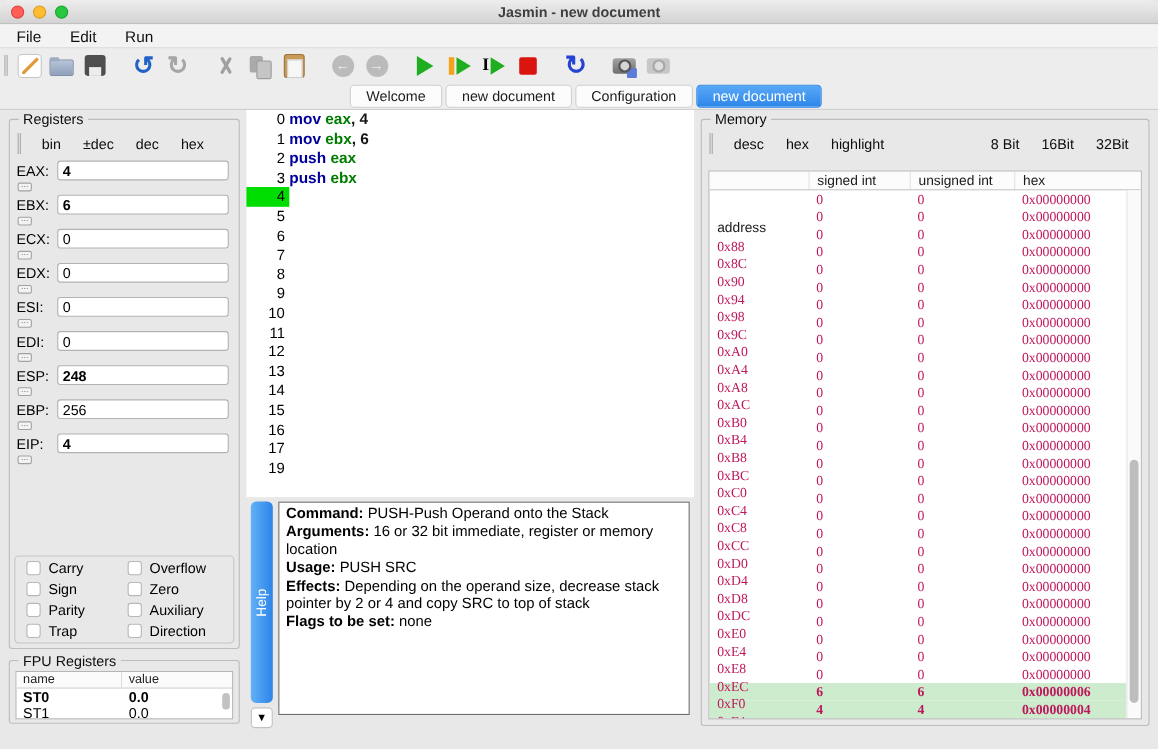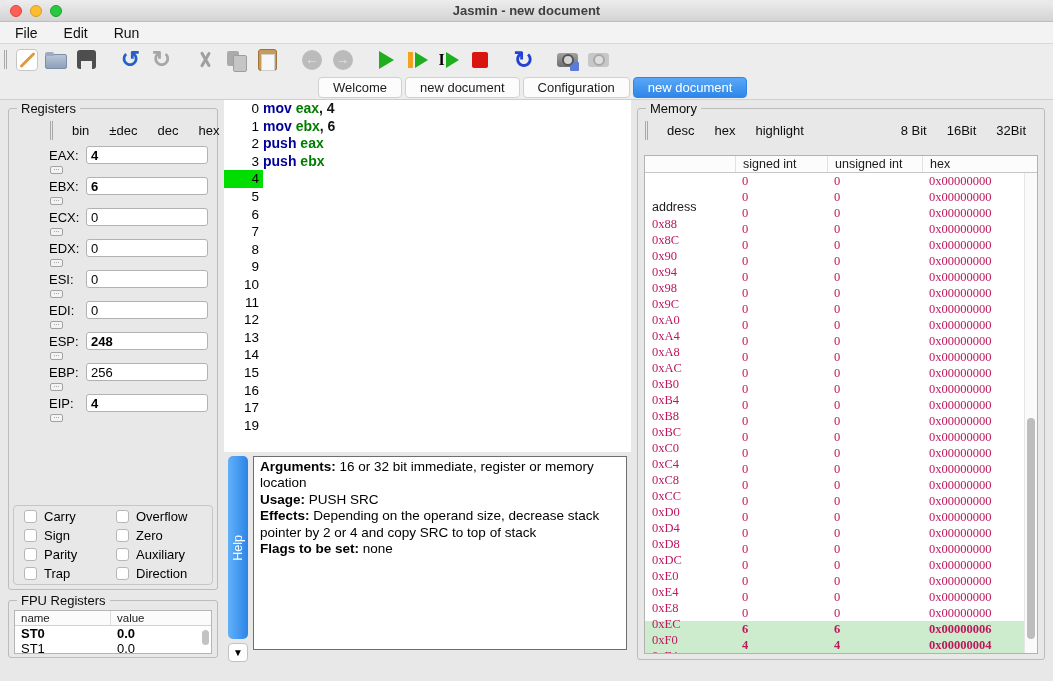--- a/index.html
+++ b/index.html
@@ -66,21 +66,21 @@
   
   .tabstrip { height:24px; display:flex; align-items:center; gap:3px; padding-left:318px; background:#ededed; }
   .tab { height:21px; line-height:19px; padding:0 14px; font-size:13px; background:#fcfcfc;
     border:1px solid #d0d0d0; border-radius:4px; color:#1c1c1c; }
   .tab.active { background:linear-gradient(#58a8f7,#2e86e9); border-color:#2e86e9; color:#fff; }
   
   .content { position:absolute; top:99px; left:0; right:0; bottom:0; background:#e8e8e8; border-top:1px solid #cfcfcf; }
   .groupbox { position:absolute; border:1px solid #bcbcbc; border-radius:3px; }
   .group-title { position:absolute; top:-8px; left:8px; background:#e8e8e8; padding:0 4px; font-size:13px; color:#0d0d0d; }
   
-  #registers-group { left:8px; top:8px; width:210px; height:482px;padding-left:34px; }
+  #registers-group { left:8px; top:8px; width:210px; height:482px; }
   .minibar { display:flex; align-items:center; height:22px; margin:10px 4px 5px 5px; font-size:13px; }
   .fmt-btn { padding:0 10px; color:#0d0d0d; }
   .reg-block { margin:0 9px 0 6px; }
   .reg-row { display:flex; align-items:center; }
   .reg-label { width:37px; font-size:13px; color:#000; flex:none; }
   .reg-input { flex:1; width:50px; height:18px; border:1px solid #b2b2b2; border-radius:3px;
     font:13px "Liberation Sans", sans-serif; padding:0 4px; background:#fff; color:#000; outline:none; }
   .reg-input.changed { font-weight:700; }
   .expander { display:block; width:13px; height:8px; margin:2px 0 3px 1px; border:1px solid #a2a2a2;
     border-radius:2px; background:#f3f3f3; font-size:8px; line-height:2px; color:#777; text-align:center; }
@@ -397,20 +397,21 @@
       </div>
     </div>
 
   <div id="help-tab">
     <span>Help</span>
   </div>
   <div id="help-collapse">
     <span>▼</span>
   </div>
   <div id="help-box">
+      <div class="help-entry"><b>Command:</b><span> PUSH-Push Operand onto the Stack</span></div>
       <div class="help-entry"><b>Arguments:</b><span> 16 or 32 bit immediate, register or memory location</span></div>
       <div class="help-entry"><b>Usage:</b><span> PUSH SRC</span></div>
       <div class="help-entry"><b>Effects:</b><span> Depending on the operand size, decrease stack pointer by 2 or 4 and copy SRC to top of stack</span></div>
       <div class="help-entry"><b>Flags to be set:</b><span> none</span></div>
     </div>
 
   <div class="groupbox" id="memory-group">
     <span class="group-title">Memory</span>
     <div class="mem-toolbar" id="mem-toolbar">
       <span class="handle"></span>

